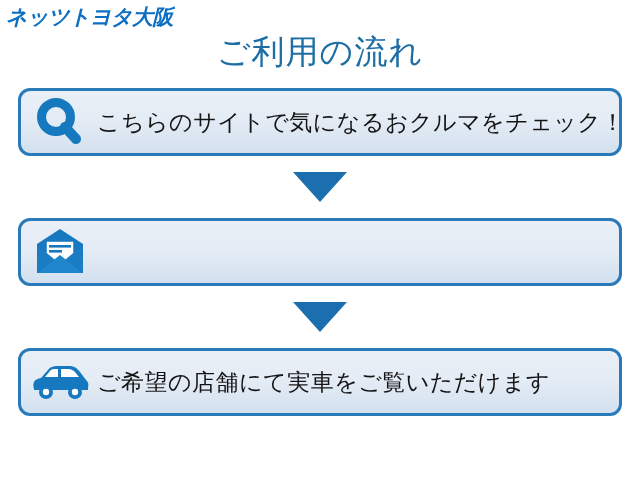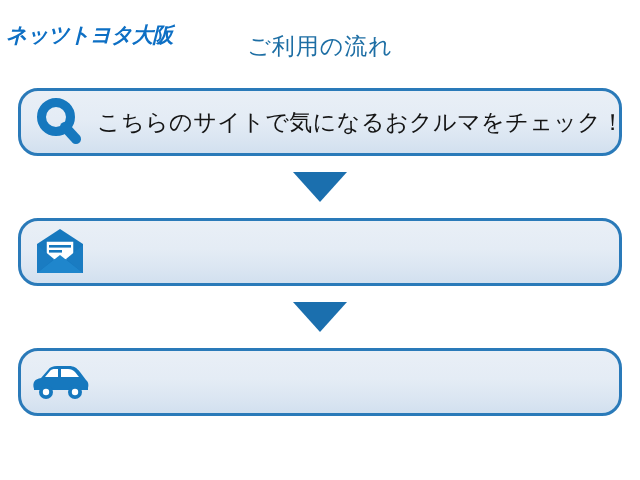--- a/index.html
+++ b/index.html
@@ -27,30 +27,29 @@
     letter-spacing: -0.5px;
     color: #0d6fc4;
     text-shadow:
        1px 0 0 #ffffff,
       -1px 0 0 #ffffff,
        0 1px 0 #ffffff,
        0 -1px 0 #ffffff,
        1px 1px 0 #ffffff;
     white-space: nowrap;
     line-height: 1;
-    margin-top: 18px;
   }
 
   .page-title {
     position: absolute;
     top: 34px;
     left: 0;
     width: 640px;
     text-align: center;
-    font-size: 23px;
+    font-size: 33px;
     font-weight: 400;
     color: #1d6ea4;
     letter-spacing: 1px;
     line-height: 1.1;
   }
 
   
   .flow {
     position: absolute;
     top: 88px;
@@ -58,21 +57,21 @@
     width: 640px;
   }
 
   .step-box {
     position: relative;
     box-sizing: border-box;
     width: 604px;
     height: 68px;
     margin: 0 auto;
     border: 3px solid #2a7ab9;
-    border-radius: 20px;
+    border-radius: 12px;
     background: linear-gradient(to bottom,
         #e9eff6 0%,
         #e4ecf5 45%,
         #dbe6f2 75%,
         #d2e0ef 100%);
     display: flex;
     align-items: center;
     padding-left: 8px;
   }
 
@@ -165,15 +164,16 @@
                  L52 28 L14 28 Z" fill="#1678be"></path>
         <path d="M16 15 L21 9 C22 7.5 24 7 26 7 L29 7 L29 15 Z" fill="#ffffff"></path>
         <path d="M32 7 L39 7 C42 7 44 8 46 10 L50 15 L32 15 Z" fill="#ffffff"></path>
         <rect x="5" y="24" width="54" height="4" fill="#1678be"></rect>
         <circle cx="17" cy="30" r="7" fill="#1678be"></circle>
         <circle cx="17" cy="30" r="3.2" fill="#ffffff"></circle>
         <circle cx="46" cy="30" r="7" fill="#1678be"></circle>
         <circle cx="46" cy="30" r="3.2" fill="#ffffff"></circle>
       </svg>
     </span>
+    <span class="step-label">ご希望の店舗にて実車をご覧いただけます</span>
   </div>
 
 </div>
 
 </body></html>

